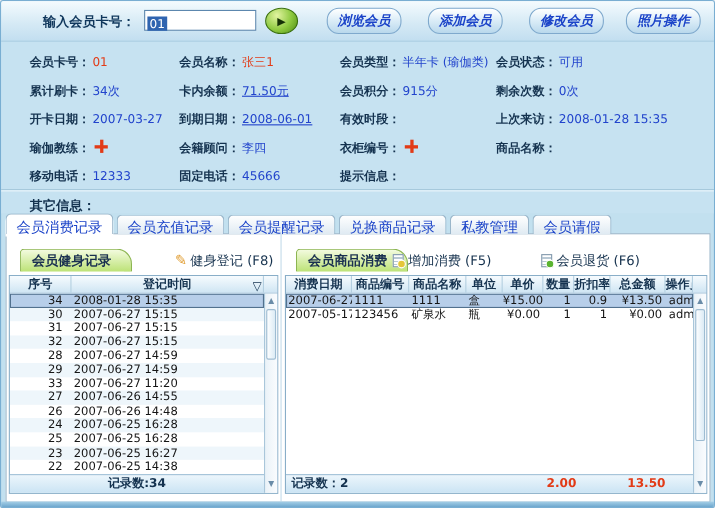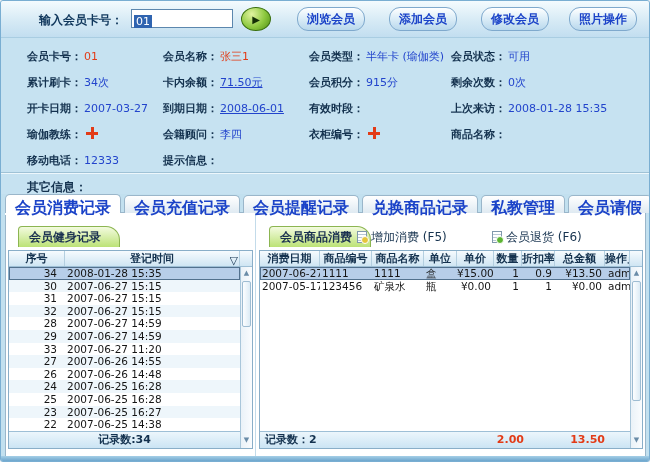--- a/index.html
+++ b/index.html
@@ -13,21 +13,21 @@
             border-bottom:1px solid #a9cde2; }
   .tb-label { position:absolute; left:38px; top:11px; font-size:12px; font-weight:bold; color:#10375c; white-space:nowrap; }
   .tb-input { position:absolute; left:130px; top:8px; width:102px; height:19px; background:#fff; border:1px solid #5c87ae; }
   .tb-input .sel { display:inline-block; margin:2px 0 0 2px; background:#2f64b0; color:#fff; font-size:11px; line-height:13px; padding:0 2px; }
   .go-btn { position:absolute; left:240px; top:6px; width:30px; height:24px; border-radius:50%;
             background:radial-gradient(circle at 35% 28%, #e2f4a0, #8cc83e 55%, #4e8c14);
             border:1px solid #3a700e; text-align:center; cursor:pointer; }
   .go-arrow { font-size:10px; color:#142f05; line-height:22px; }
   .tb-btn { position:absolute; top:6px; width:68px; height:24px; border-radius:11px;
             border:1px solid #7fa9cd; background:linear-gradient(#ffffff,#ddeef8 45%,#b9d8ec);
-            color:#1b43c8; font-weight:bold; font-size:12px; font-family:inherit; cursor:pointer; }
+            color:#1b43c8; font-weight:bold; font-size:12px; font-family:inherit; cursor:pointer;font-style:italic; }
   .b1{left:296px} .b2{left:388px} .b3{left:480px} .b4{left:568px}
 
   
   .info { position:absolute; left:0; top:37px; width:650px; height:156px; background:#c6e2f1; }
   .info-grid { position:absolute; left:26px; top:5px; right:2px;
                display:grid; grid-template-columns:136px 146px 142px auto; grid-auto-rows:26px; align-items:center; }
   .info-cell { font-size:11px; white-space:nowrap; overflow:visible; }
   .lbl { font-weight:bold; color:#14324f; }
   .val { margin-left:2px; }
   .val.blue { color:#2244cc; }
@@ -35,23 +35,23 @@
   .val.link { color:#2244cc; text-decoration:underline; }
   .plus-icon { display:inline-block; width:12px; height:12px; position:relative; top:1px; margin-left:4px; }
   .plus-icon::before { content:''; position:absolute; left:5px; top:0; width:3px; height:12px; background:#e23b17; }
   .plus-icon::after  { content:''; position:absolute; top:5px; left:0; width:12px; height:3px; background:#e23b17; }
   .divider { position:absolute; left:0; top:134px; width:650px; height:2px;
              border-top:1px solid #9fc2d6; border-bottom:1px solid #edf7fc; }
   .other-row { position:absolute; left:26px; top:141px; font-size:12px; white-space:nowrap; }
 
   
   .tabstrip { position:absolute; left:4px; top:193px; height:19px; display:flex; gap:3px; z-index:3; }
-  .tab { margin-top:1px; padding:2px 9px 0; font-size:16px; color:#1b43c8; white-space:nowrap;
+  .tab { margin-top:1px; padding:2px 9px 0; font-size:13px; color:#1b43c8; white-space:nowrap;
          background:linear-gradient(#ffffff,#dfeaf2); border:1px solid #9ab6ca; border-bottom:none;
-         border-radius:5px 5px 0 0; cursor:pointer;font-weight:bold; }
+         border-radius:5px 5px 0 0; cursor:pointer; }
   .tab.active { margin-top:0; padding-top:3px; background:#fff; box-shadow:0 2px 0 #fff; }
 
   
   .content { position:absolute; left:4px; top:211px; width:641px; height:245px;
              background:#fff; border:1px solid #9ab6ca; }
   .lpanel { position:absolute; left:0; top:0; width:250px; height:258px; border-right:1px solid #c3dbea; }
   .rpanel { position:absolute; left:251px; top:0; width:388px; height:243px; }
 
   .gtab { position:absolute; left:12px; top:13px; height:21px; padding:0 18px 0 10px;
           background:linear-gradient(#f3fbdf,#bce276); border:1px solid #8cb551; border-bottom:none;
@@ -139,20 +139,21 @@
         <div class="info-cell"><span class="lbl">剩余次数：</span><span class="val blue">0次</span></div>
         <div class="info-cell"><span class="lbl">开卡日期：</span><span class="val blue">2007-03-27</span></div>
         <div class="info-cell"><span class="lbl">到期日期：</span><span class="val link">2008-06-01</span></div>
         <div class="info-cell"><span class="lbl">有效时段：</span><span class="val blue"></span></div>
         <div class="info-cell"><span class="lbl">上次来访：</span><span class="val blue">2008-01-28 15:35</span></div>
         <div class="info-cell"><span class="lbl">瑜伽教练：</span><span class="plus-icon"></span></div>
         <div class="info-cell"><span class="lbl">会籍顾问：</span><span class="val blue">李四</span></div>
         <div class="info-cell"><span class="lbl">衣柜编号：</span><span class="plus-icon"></span></div>
         <div class="info-cell"><span class="lbl">商品名称：</span><span class="val blue"></span></div>
         <div class="info-cell"><span class="lbl">移动电话：</span><span class="val blue">12333</span></div>
+        <div class="info-cell"><span class="lbl">固定电话：</span><span class="val blue">45666</span></div>
         <div class="info-cell"><span class="lbl">提示信息：</span><span class="val blue"></span></div>
         <div class="info-cell"><span class="lbl"></span><span class="val blue"></span></div>
       </div>
     <div class="divider"></div>
     <div class="other-row">
       <span class="lbl">其它信息：</span>
       <span class="val blue"></span>
     </div>
   </div>
 
@@ -162,20 +163,23 @@
       <div class="tab">会员提醒记录</div>
       <div class="tab">兑换商品记录</div>
       <div class="tab">私教管理</div>
       <div class="tab">会员请假</div>
     </div>
 
   <div class="content">
 
     <div class="lpanel">
       <div class="gtab">会员健身记录</div>
+      <div class="action" style="left:153px">
+        <span class="pencil">✎</span><span>健身登记 (F8)</span>
+      </div>
       <div class="dtable ltable">
         <div class="t-head">
           <span class="h-seq">序号</span>
           <span class="h-time">登记时间</span>
           <span class="sorticon">▽</span>
         </div>
         <div class="t-body">
             <div class="lrow selected">
               <span class="seq">34</span>
               <span class="time">2008-01-28 15:35</span>

